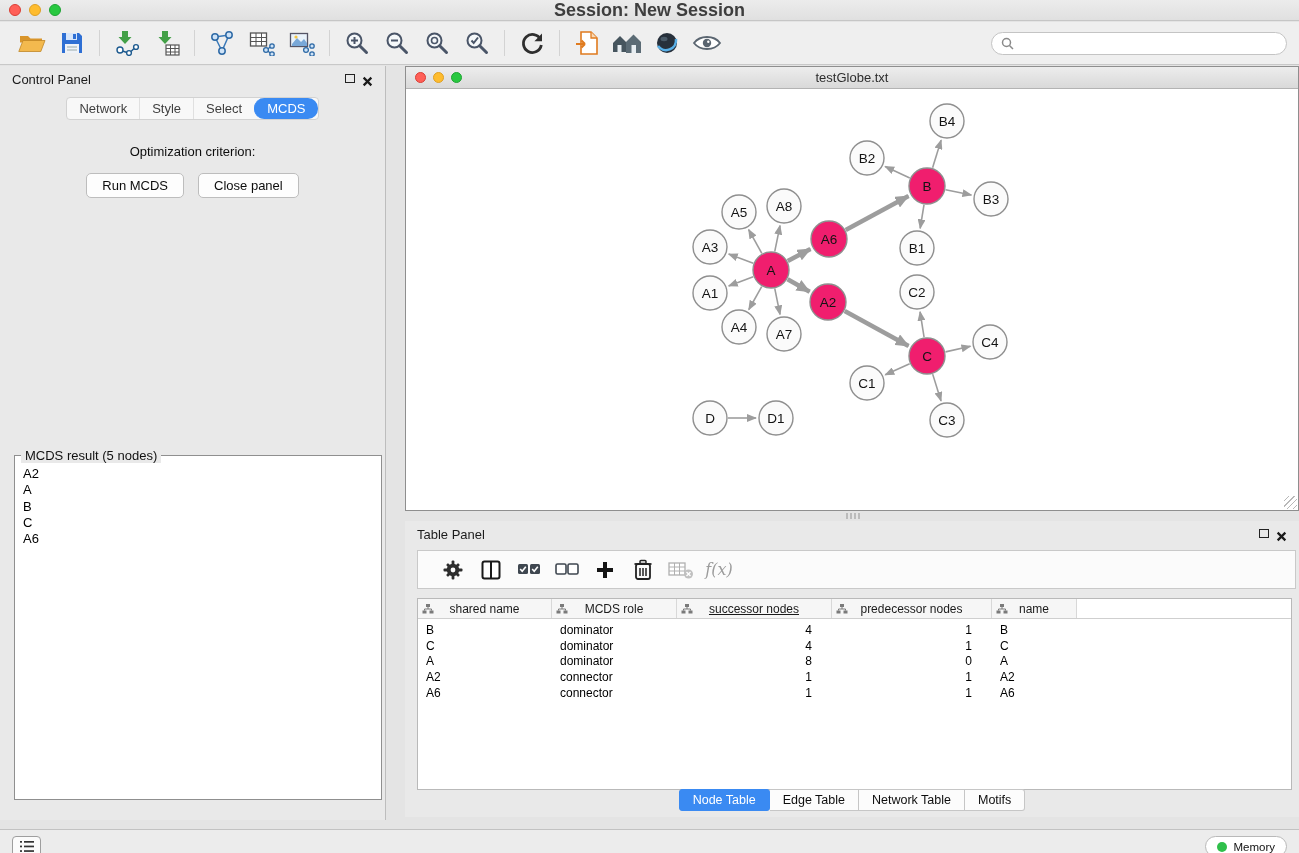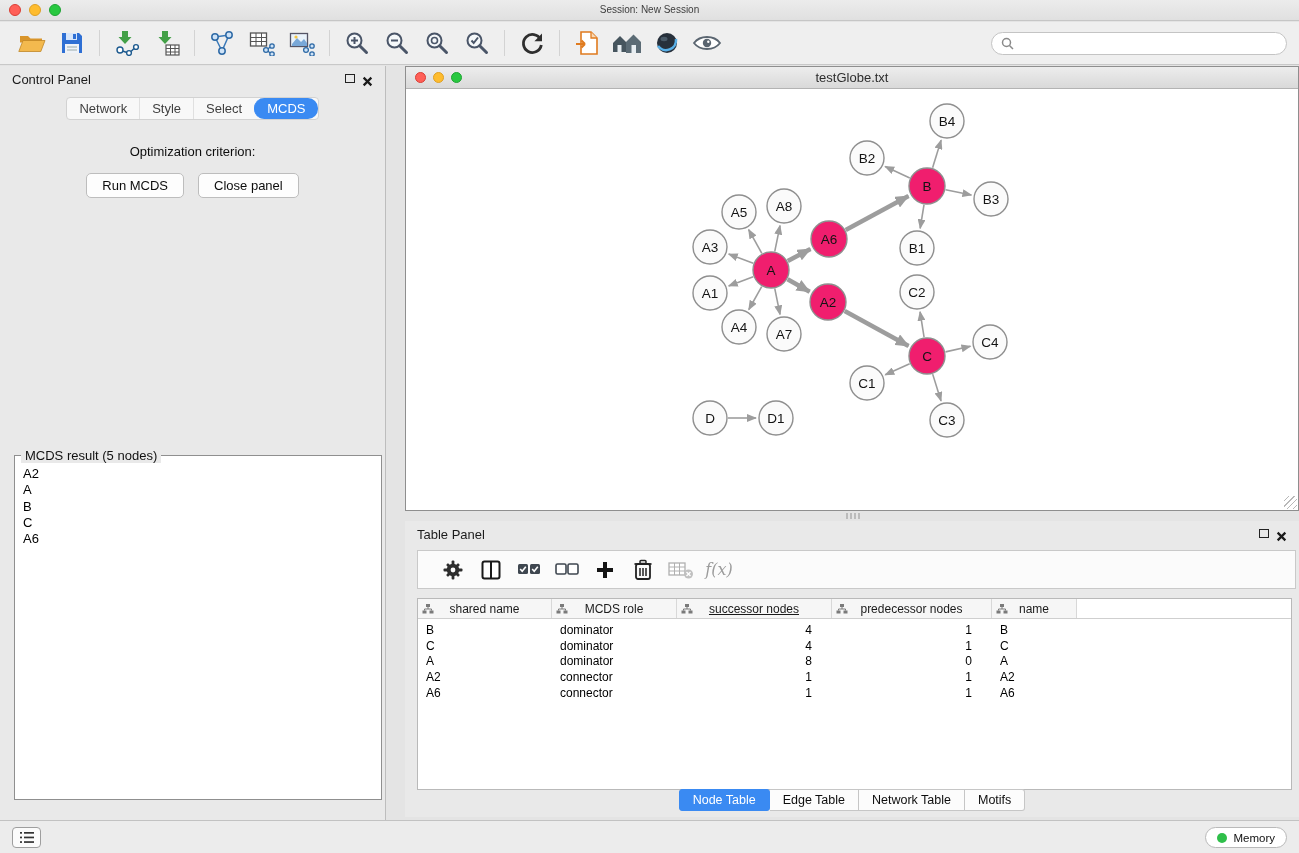--- a/index.html
+++ b/index.html
@@ -9,21 +9,21 @@
             font-family:"Liberation Sans", sans-serif; }
 
   
   .titlebar { position:absolute; left:0; top:0; right:0; height:21px;
               background:linear-gradient(#ececec,#e0e0e0); border-bottom:1px solid #c6c6c6; }
   .lights { position:absolute; left:9px; top:4px; display:flex; gap:8px; }
   .light { width:12px; height:12px; border-radius:50%; display:inline-block; }
   .light.red { background:var(--tl-red); border:1px solid #da3e34; }
   .light.yellow { background:var(--tl-yellow); border:1px solid #dfa023; }
   .light.green { background:var(--tl-green); border:1px solid #1ea433; }
-  .apptitle { text-align:center; font-size:10px; color:#3e3e3e; line-height:20px; }
+  .apptitle { text-align:center; font-size:18px; color:#3e3e3e; line-height:20px;font-weight:bold; }
 
   
   .toolbar { position:absolute; left:0; top:22px; right:0; height:43px; background:#efefef;
              border-bottom:1px solid #c8c8c8; display:flex; align-items:center; padding:0 12px; }
   .tbtn { width:40px; height:38px; display:flex; align-items:center; justify-content:center;
           border-radius:4px; cursor:default; }
   .tsep { width:1px; height:26px; background:#d3d3d3; margin:0 7px; flex:0 0 auto; }
   .search { margin-left:auto; width:296px; height:23px; background:#fff; border:1px solid #c4c4c4;
             border-radius:12px; display:flex; align-items:center; padding:0 9px; gap:6px; }
   .search input { border:none; outline:none; flex:1; font-size:12px; background:transparent;
@@ -93,21 +93,21 @@
   .tp-td.num { text-align:right; padding-left:0; padding-right:20px; }
   .tp-tabs { position:absolute; bottom:6px; left:0; right:0; display:flex; justify-content:center; }
   .tp-tab { font-size:12.5px; color:#0d0d0d; background:#fcfcfc; border:1px solid #c6c6c6;
             padding:3px 13px; }
   .tp-tab + .tp-tab { border-left:none; }
   .tp-tab:first-child { border-radius:3px 0 0 3px; }
   .tp-tab:last-child { border-radius:0 3px 3px 0; }
   .tp-tab.active { background:var(--accent); border-color:var(--accent); color:#fff; border-radius:3px; }
 
   
-  .statusbar { position:absolute; left:0; right:0; bottom:0; height:33px; background:#ececec;
+  .statusbar { position:absolute; left:0; right:0; bottom:0; height:24px; background:#ececec;
                border-top:1px solid #c2c2c2; }
   .sb-list { position:absolute; left:12px; top:6px; width:29px; height:21px; background:#fbfbfb;
              border:1px solid #9e9e9e; border-radius:4px; display:flex; align-items:center; justify-content:center; }
   .sb-mem { position:absolute; right:12px; top:6px; height:21px; background:#fff; border:1px solid #b9b9b9;
             border-radius:11px; display:flex; align-items:center; gap:6px; padding:0 11px; font-size:11.5px; color:#111; }
   .dot { width:10px; height:10px; border-radius:50%; background:var(--mem-green); }
 </style>
 </head>
 <body>
 

